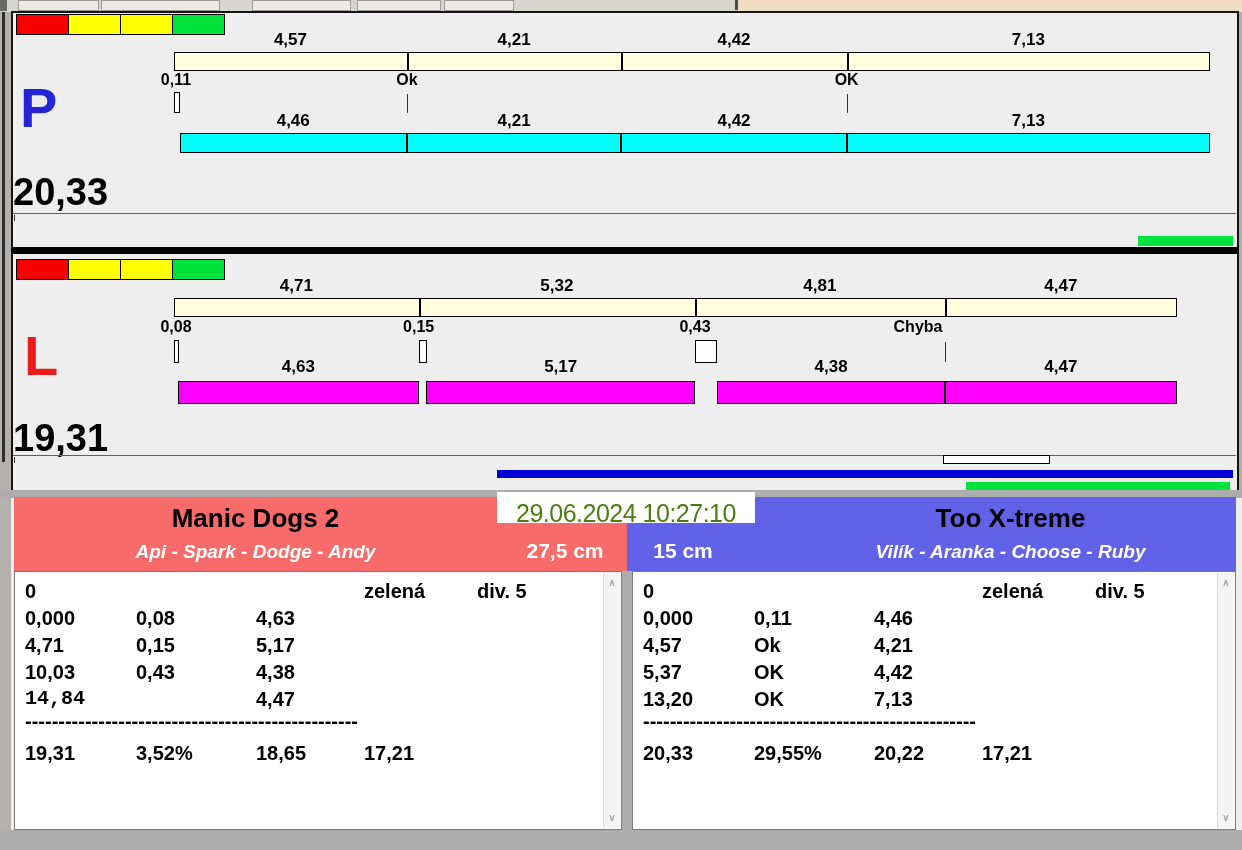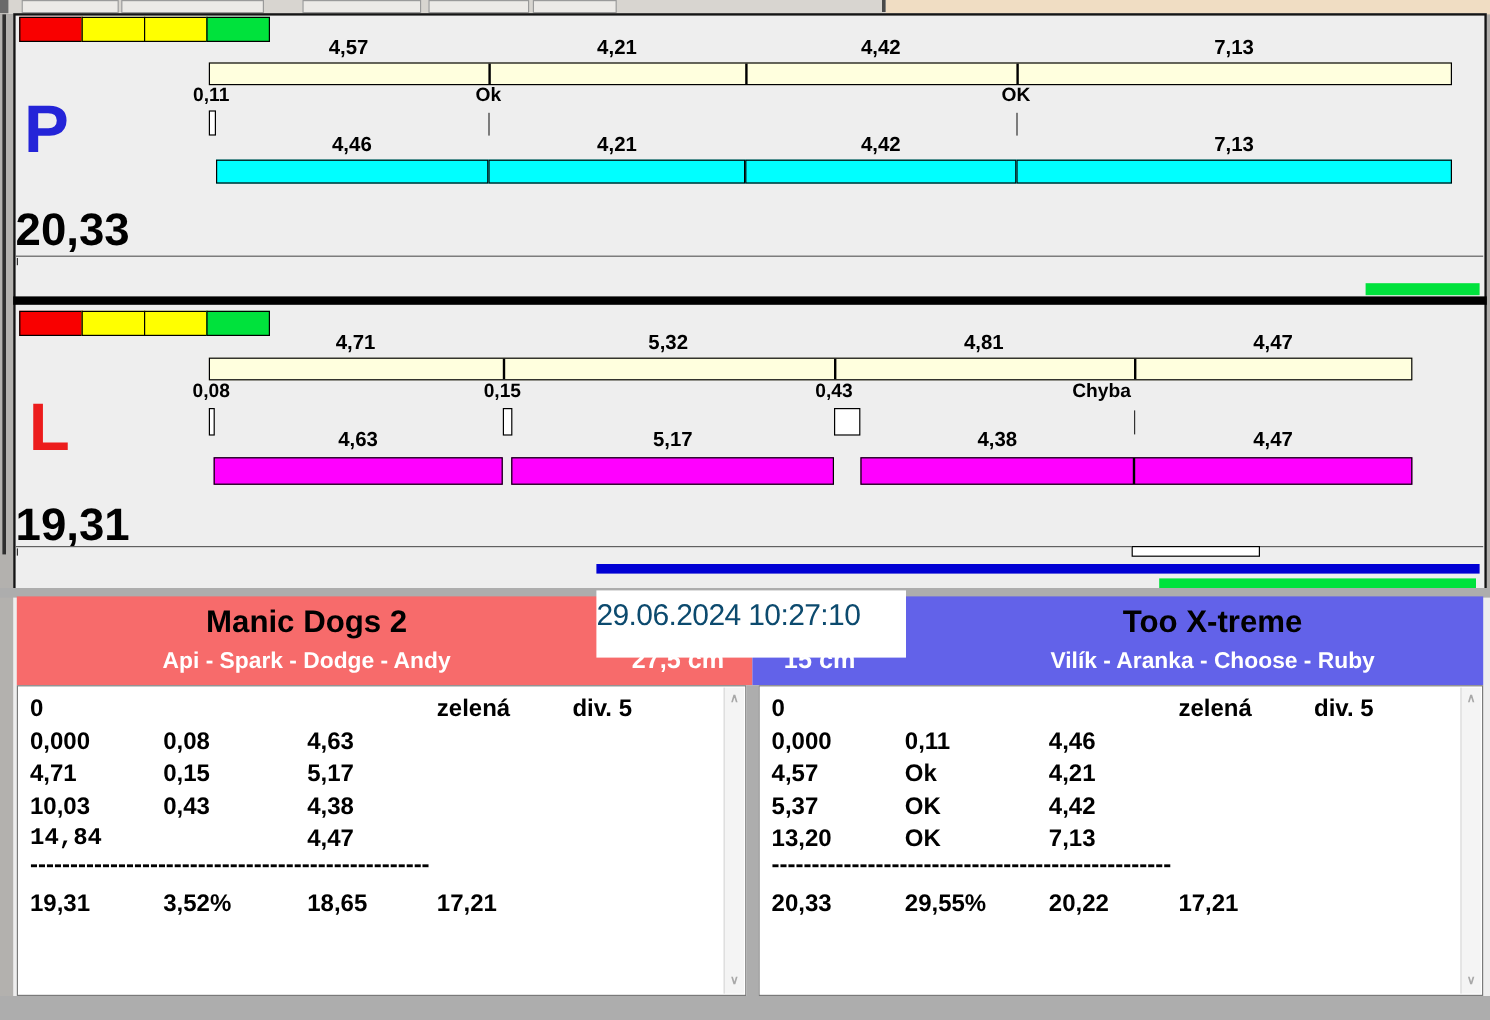--- a/index.html
+++ b/index.html
@@ -38,28 +38,28 @@
   #l-white-box{left:943px;top:455px;width:107px;height:9px;background:#FFF;border:1px solid #000;box-sizing:border-box;}
   #l-blue-bar{left:497px;top:470px;width:736px;height:8px;}
   #l-green-bar{left:966px;top:482px;width:264px;height:8px;}
   
   .grayband{background:#ADADAD;}
   
   .team-card{position:absolute;top:497px;height:74px;}
   #team-0{left:14px;width:613px;}
   #team-1{left:627px;width:609px;}
   .team-name{position:absolute;top:6px;font-weight:bold;font-size:26px;color:#000;text-align:center;}
-  .team-dogs{position:absolute;top:44px;font-weight:bold;font-size:19px;color:#FFF;text-align:center;}
+  .team-dogs{position:absolute;top:44px;font-weight:bold;font-size:19px;color:#FFF;text-align:center;font-style:italic;}
   .team-height{position:absolute;top:42px;font-weight:bold;font-size:21px;color:#FFF;text-align:center;}
   #team-0 .team-name,#team-0 .team-dogs{left:0;width:483px;}
   #team-0 .team-height{left:503px;width:96px;}
   #team-1 .team-name,#team-1 .team-dogs{left:144px;width:479px;}
   #team-1 .team-height{left:13px;width:86px;}
-  #timestamp-box{left:497px;top:492px;width:258px;height:56px;background:#FFF;
-      font-size:25px;color:#0c4a6e;line-height:42px;letter-spacing:-0.5px;}
+  #timestamp-box{left:497px;top:492px;width:258px;height:31px;background:#FFF;
+      font-size:25px;color:#4d7c0f;text-align:center;line-height:42px;letter-spacing:-0.5px;}
   
   .table-panel{position:absolute;top:571px;height:259px;background:#FFF;border:1px solid #7A7A7A;box-sizing:border-box;overflow:hidden;}
   #panel-0{left:14px;width:608px;}
   #panel-1{left:632px;width:604px;}
   #panel-gap{left:622px;top:571px;width:10px;height:259px;}
   .cell{position:absolute;font-weight:bold;font-size:20px;color:#000;white-space:nowrap;line-height:22px;}
   .scrollbar{position:absolute;right:1px;top:1px;bottom:1px;width:16px;background:#F4F4F4;border-left:1px solid #DADADA;}
   .scroll-arrow{position:absolute;left:0;width:16px;height:16px;color:#A8A8A8;font-size:10px;
       text-align:center;line-height:16px;font-weight:bold;}
   .scroll-up{top:2px;} .scroll-down{bottom:2px;}

